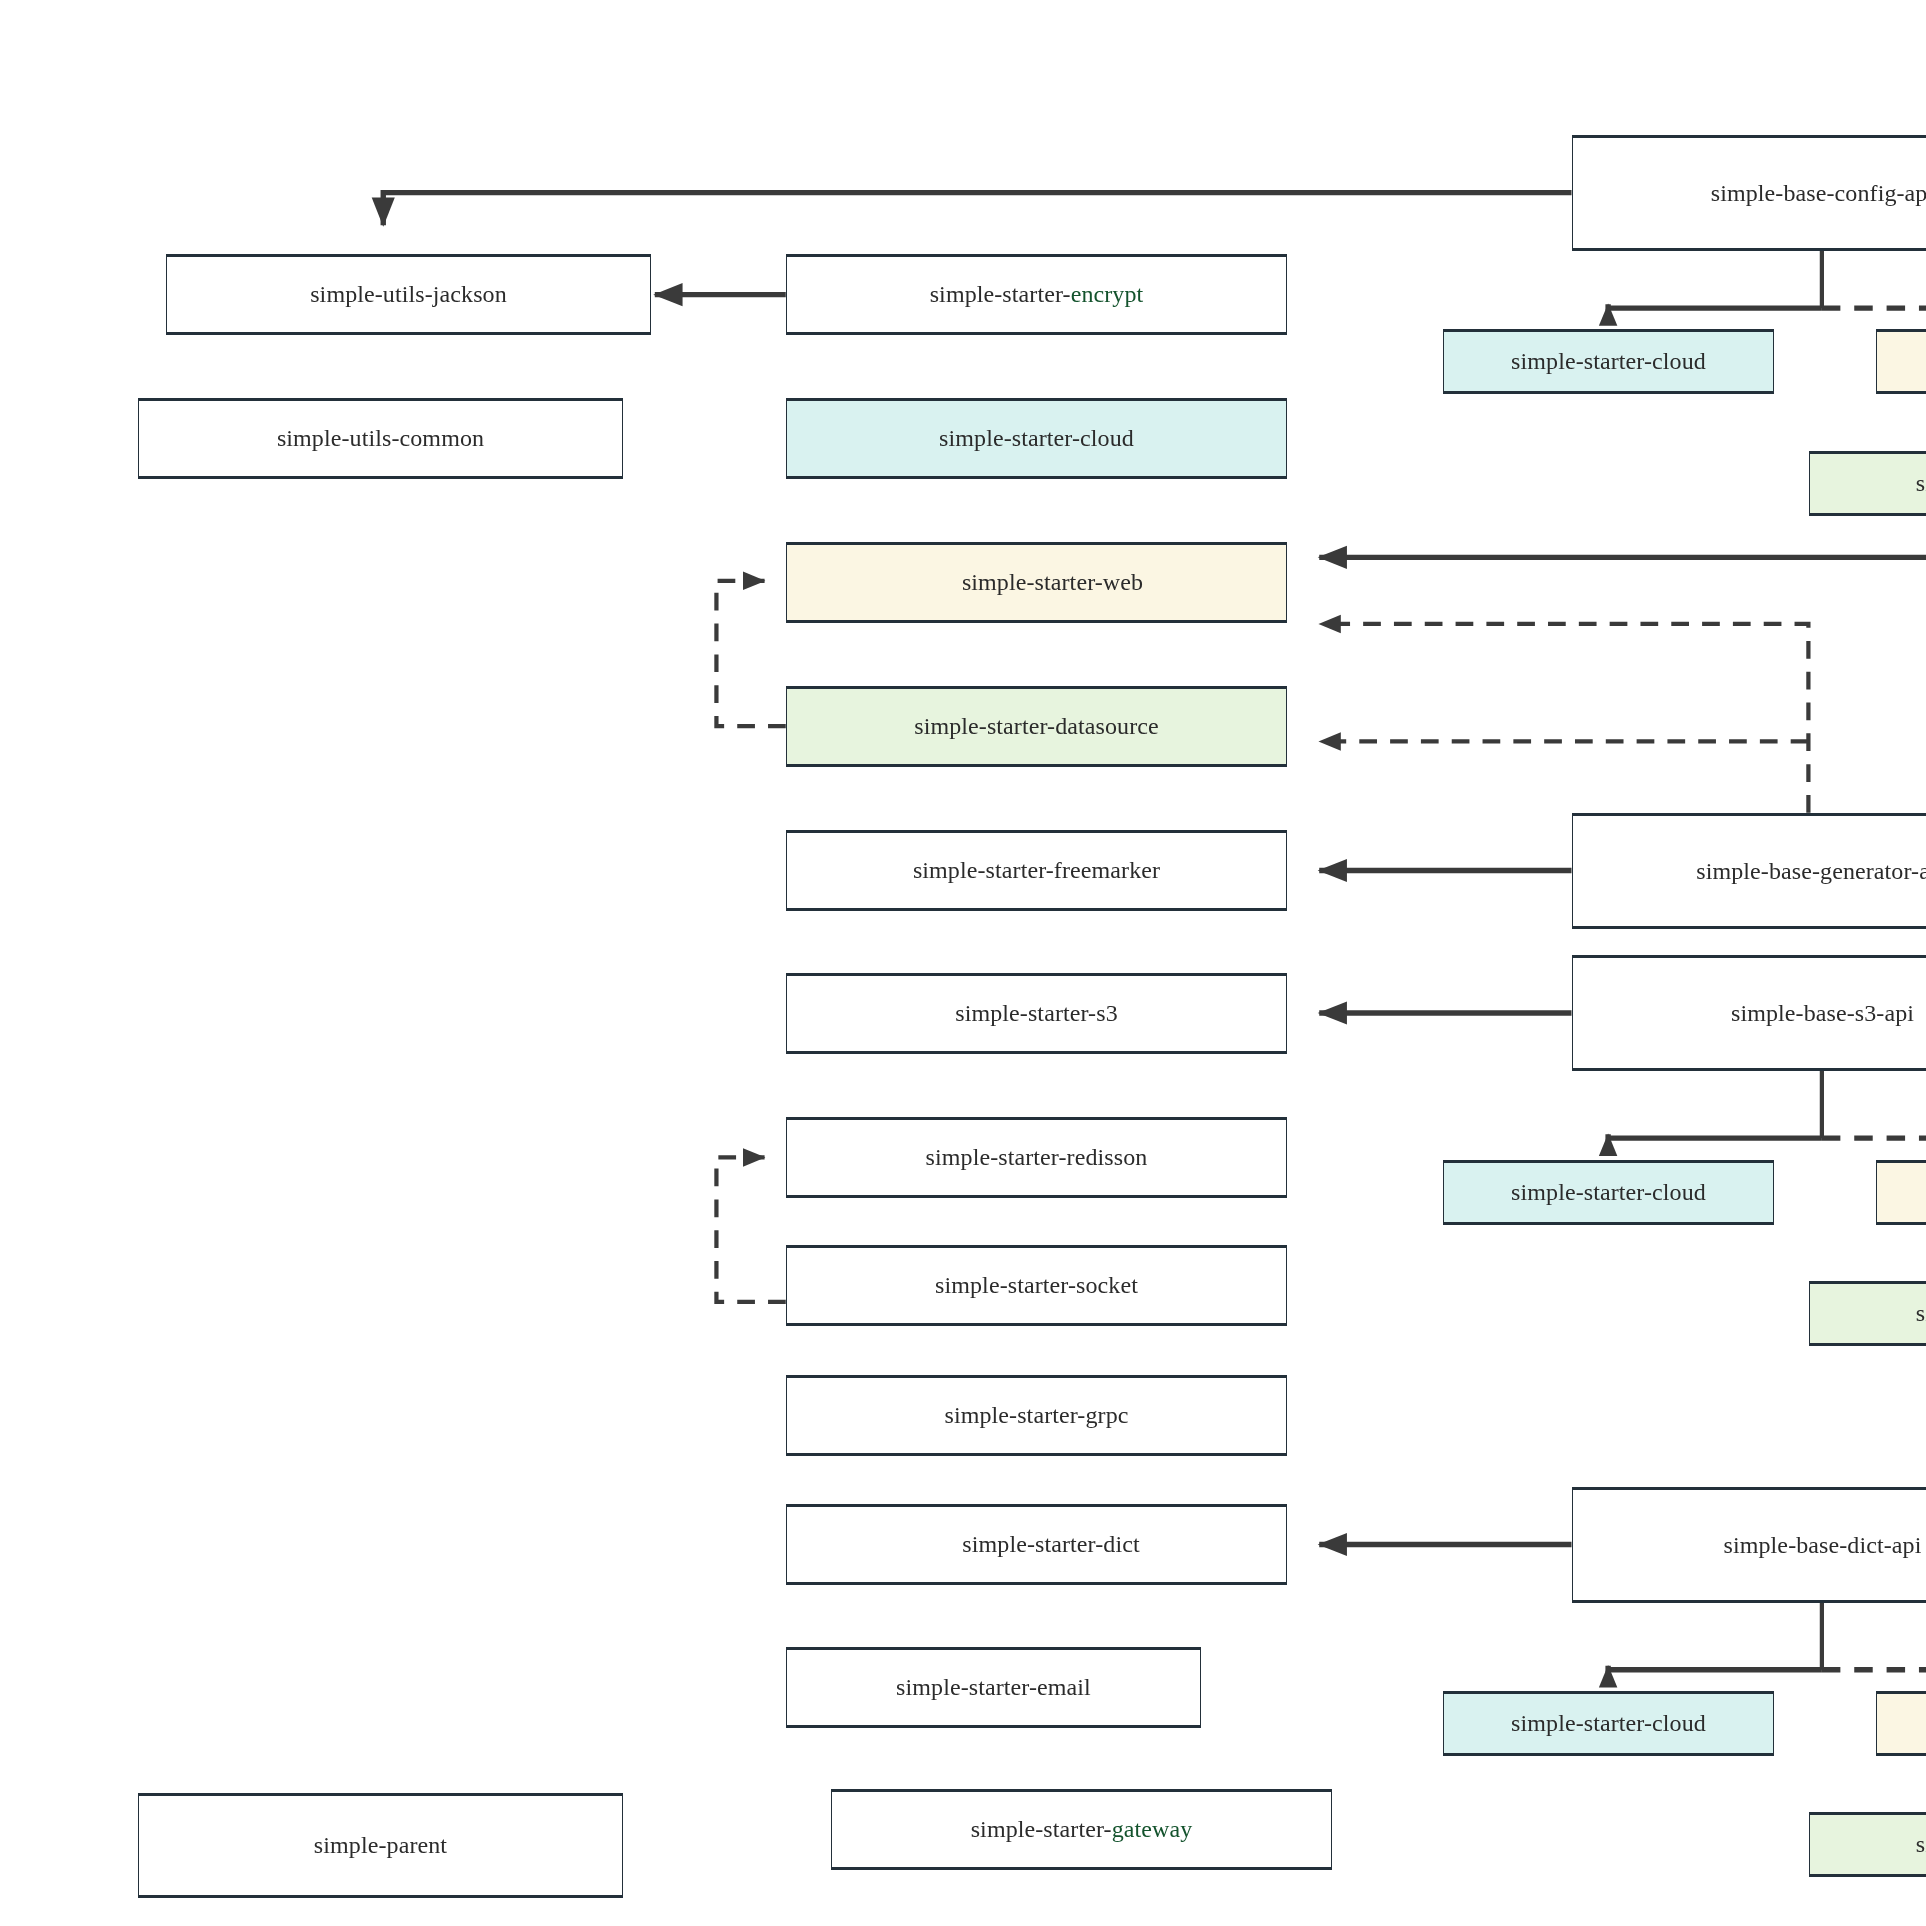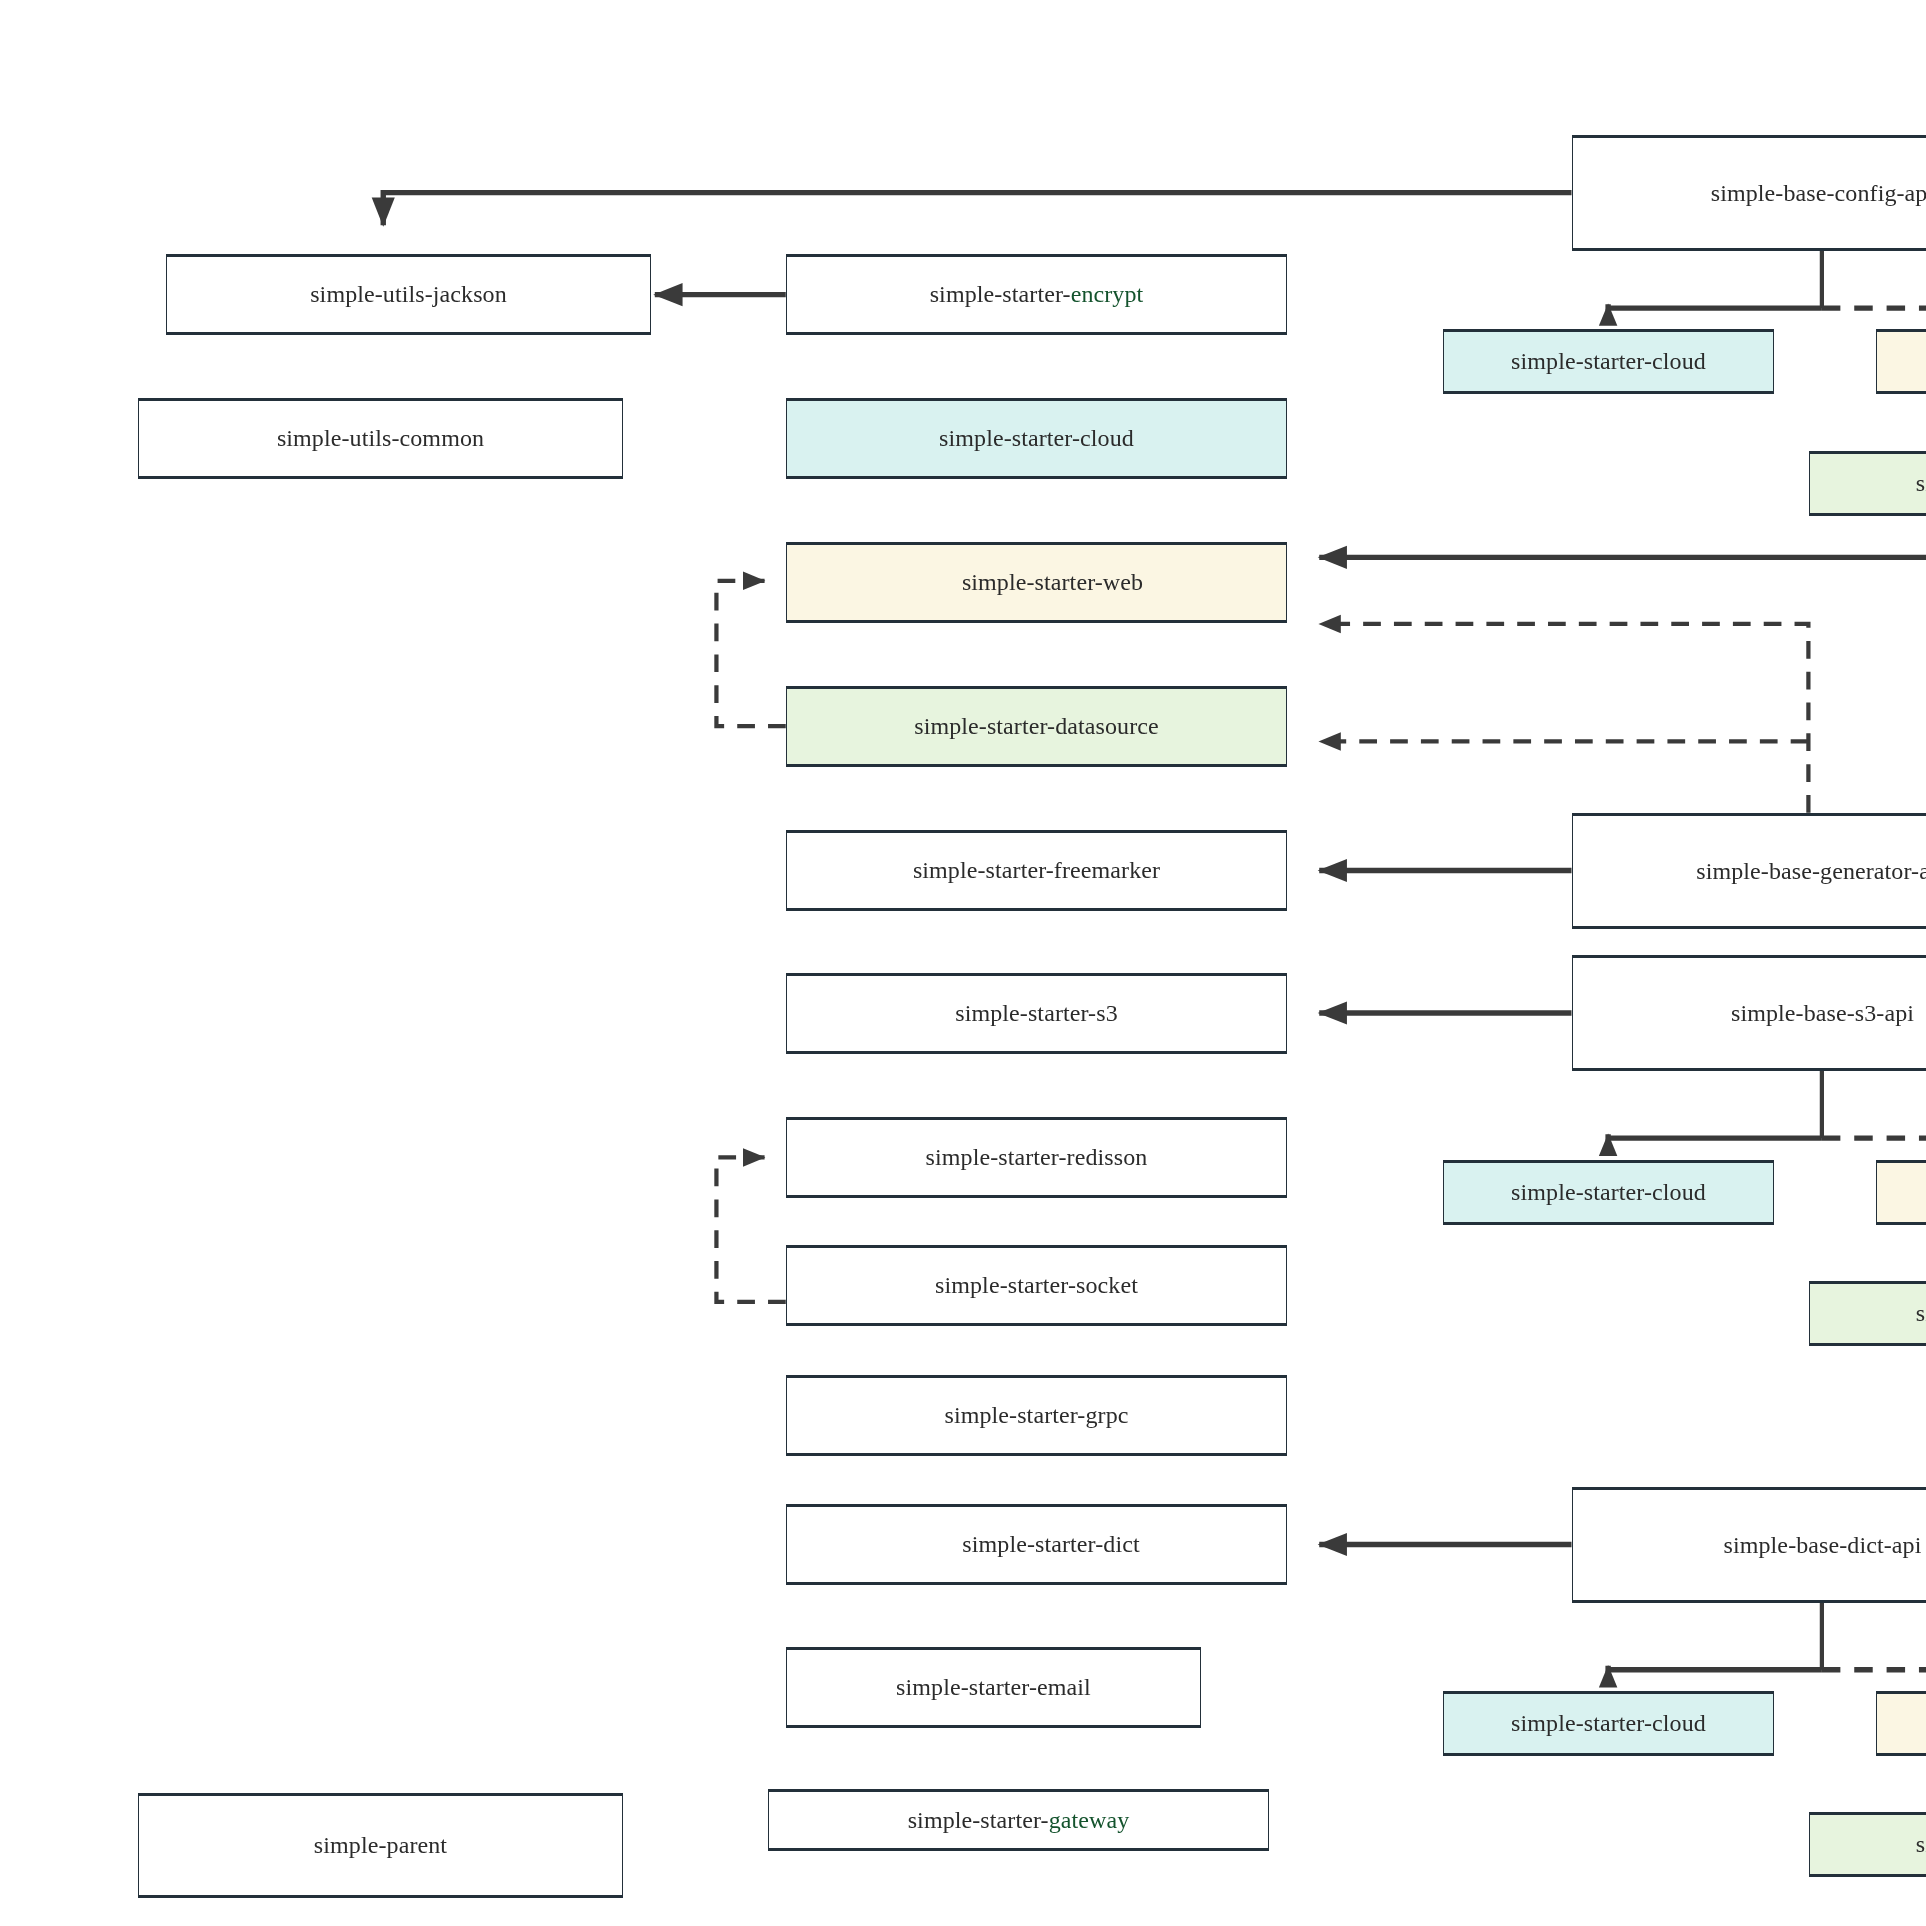--- a/index.html
+++ b/index.html
@@ -133,21 +133,21 @@
   </div>
   <div class="node" style="left:786px;top:1375px;width:501px;height:81px;">
     <span class="lbl">simple-starter-grpc</span>
   </div>
   <div class="node" style="left:786px;top:1504px;width:501px;height:81px;padding-left:29px;">
     <span class="lbl">simple-starter-dict</span>
   </div>
   <div class="node" style="left:786px;top:1647px;width:415px;height:81px;">
     <span class="lbl">simple-starter-email</span>
   </div>
-  <div class="node" style="left:768px;top:1789px;width:501px;height:62px;">
+  <div class="node" style="left:831px;top:1789px;width:501px;height:81px;">
     <span class="lbl"><span>simple-starter-</span><span class="accent">gateway</span></span>
   </div>
 
   <div class="node" style="left:1572px;top:135px;width:501px;height:116px;">
     <span class="lbl">simple-base-config-api</span>
   </div>
 
   <div class="node cloud" style="left:1443px;top:329px;width:331px;height:65px;">
     <span class="lbl">simple-starter-cloud</span>
   </div>

